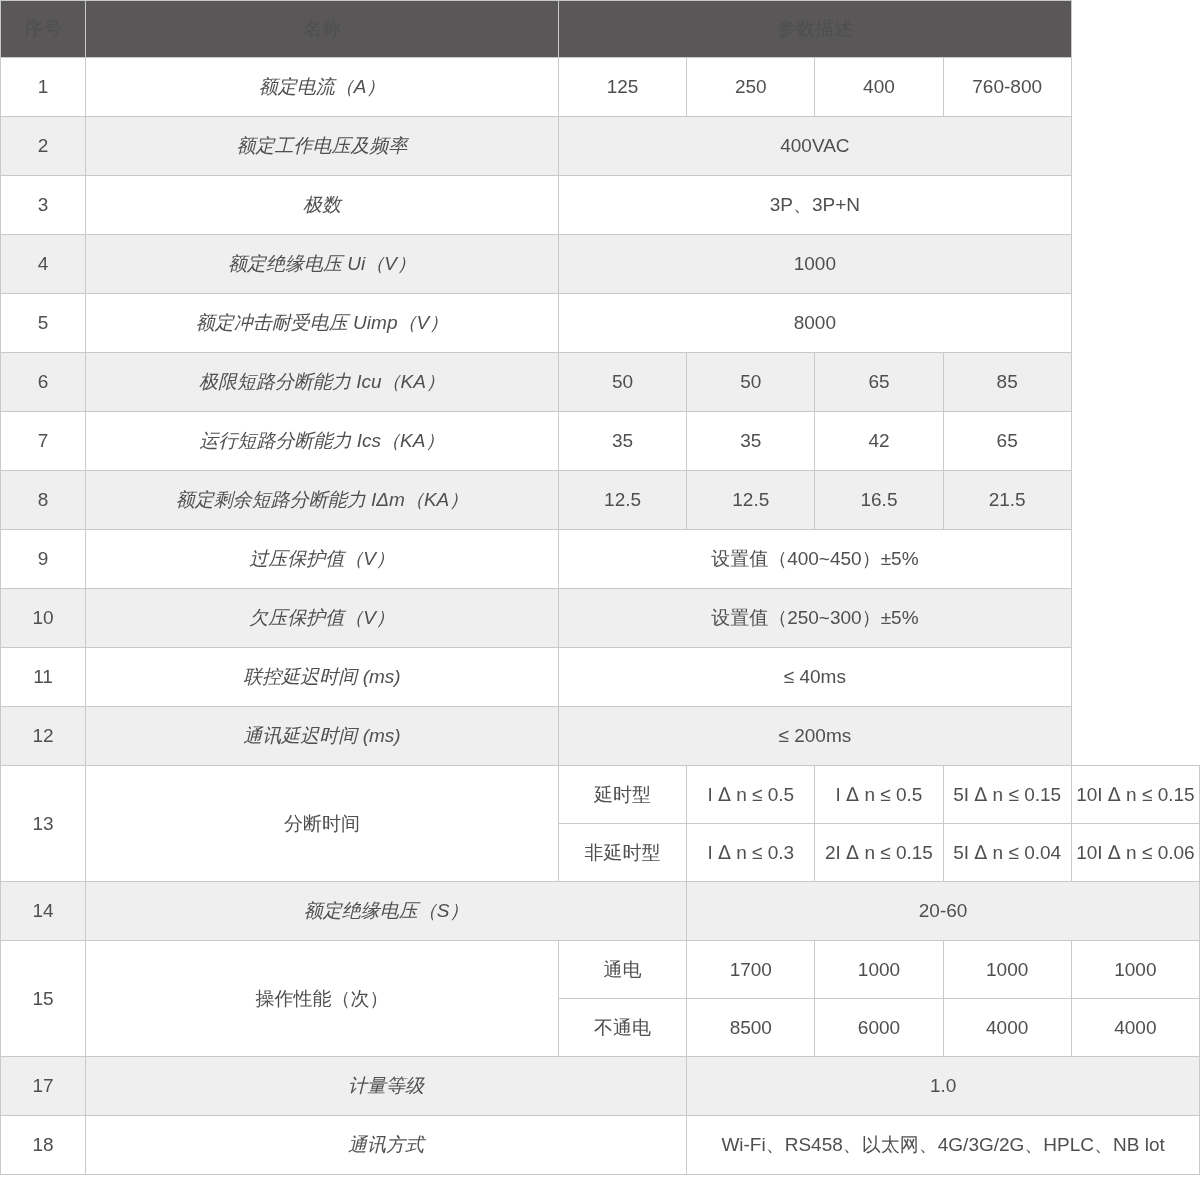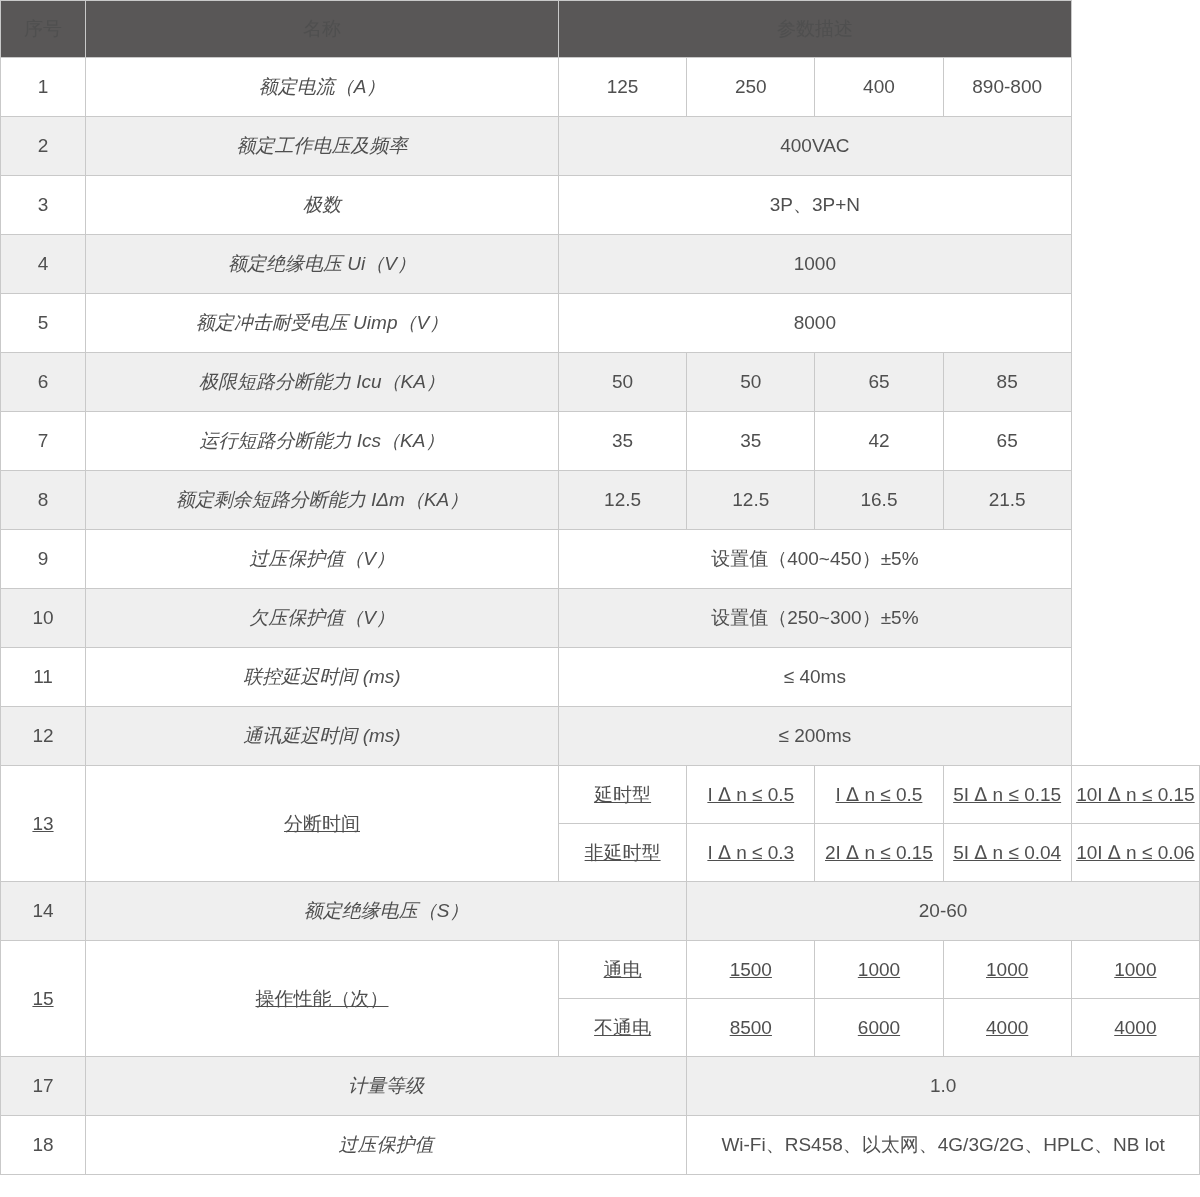--- a/index.html
+++ b/index.html
@@ -36,21 +36,21 @@
     font-size: 21px;
     border: 1px solid #595757;
   }
   
   tbody tr.alt td {
     background: #efefef;
   }
   tbody tr.white td {
     background: #ffffff;
   }
-  td.cell-white { background: #ffffff !important; text-decoration: underline; }
+  td.cell-white { background: #ffffff !important; }
 
   .h-row { height: 59px; }
   .h-sub { height: 58px; }
 
   td.idx { width: 84px; }
   td.name { width: 472px; font-style: italic; }
   td.name-left { width: 226px; }
   td.name-right { width: 246px; }
   td.v1, td.v2, td.v3, td.v4 { width: 150px; }
 
@@ -68,21 +68,21 @@
     </tr>
   </thead>
   <tbody>
 
     <tr class="white h-row">
       <td class="idx">1</td>
       <td class="name" colspan="1">额定电流（A）</td>
       <td class="v1">125</td>
       <td class="v2">250</td>
       <td class="v3">400</td>
-      <td class="v4">890-800</td>
+      <td class="v4">760-800</td>
     </tr>
 
     <tr class="alt h-row">
       <td class="idx">2</td>
       <td class="name">额定工作电压及频率</td>
       <td colspan="4">400VAC</td>
     </tr>
 
     <tr class="white h-row">
       <td class="idx">3</td>
@@ -174,21 +174,21 @@
     <tr class="alt h-row">
       <td class="idx">14</td>
       <td class="name" colspan="2">额定绝缘电压（S）</td>
       <td colspan="4">20-60</td>
     </tr>
 
     <tr class="h-sub">
       <td class="idx cell-white" rowspan="2">15</td>
       <td class="name-left cell-white" rowspan="2">操作性能（次）</td>
       <td class="name-right cell-white">通电</td>
-      <td class="v1 cell-white">1500</td>
+      <td class="v1 cell-white">1700</td>
       <td class="v2 cell-white">1000</td>
       <td class="v3 cell-white">1000</td>
       <td class="v4 cell-white">1000</td>
     </tr>
 
     <tr class="h-sub">
       <td class="name-right cell-white">不通电</td>
       <td class="v1 cell-white">8500</td>
       <td class="v2 cell-white">6000</td>
       <td class="v3 cell-white">4000</td>
@@ -196,18 +196,18 @@
     </tr>
 
     <tr class="alt h-row">
       <td class="idx">17</td>
       <td class="name" colspan="2">计量等级</td>
       <td colspan="4">1.0</td>
     </tr>
 
     <tr class="white h-row">
       <td class="idx">18</td>
-      <td class="name" colspan="2">过压保护值</td>
+      <td class="name" colspan="2">通讯方式</td>
       <td colspan="4">Wi-Fi、RS458、以太网、4G/3G/2G、HPLC、NB lot</td>
     </tr>
 
   </tbody>
 </table>
 
 </body></html>

